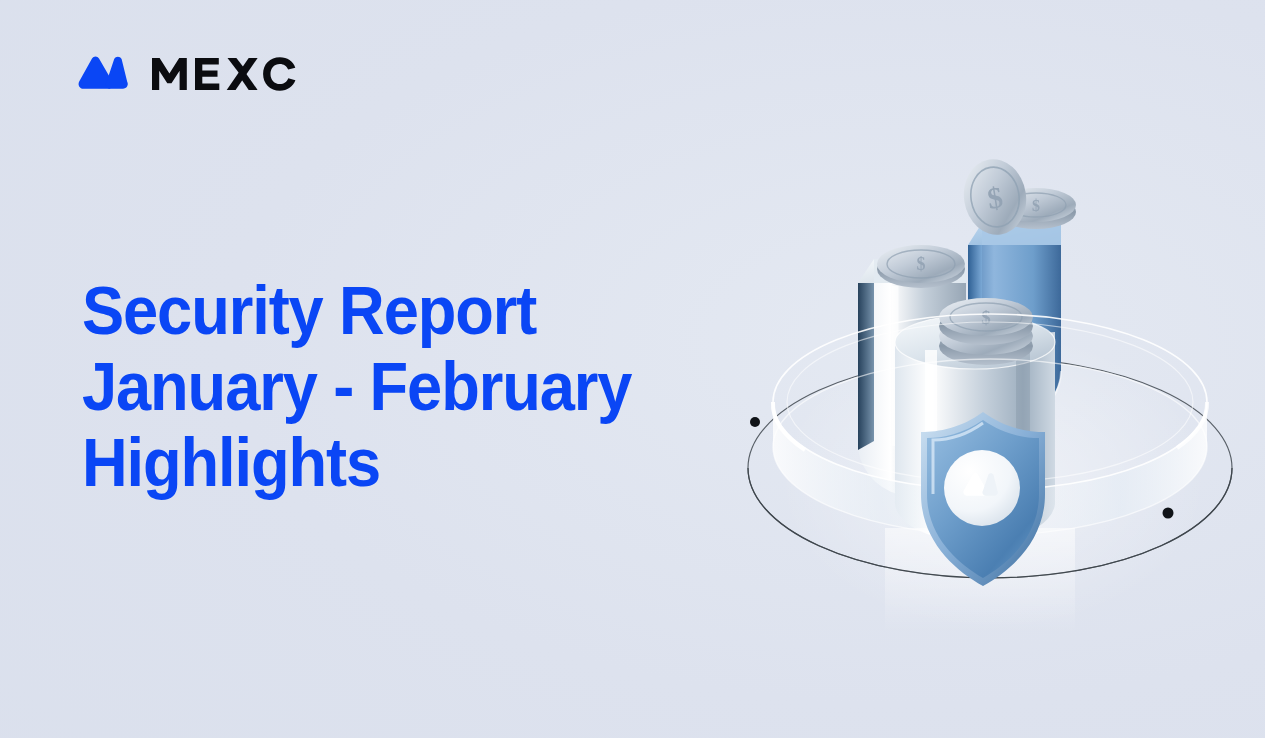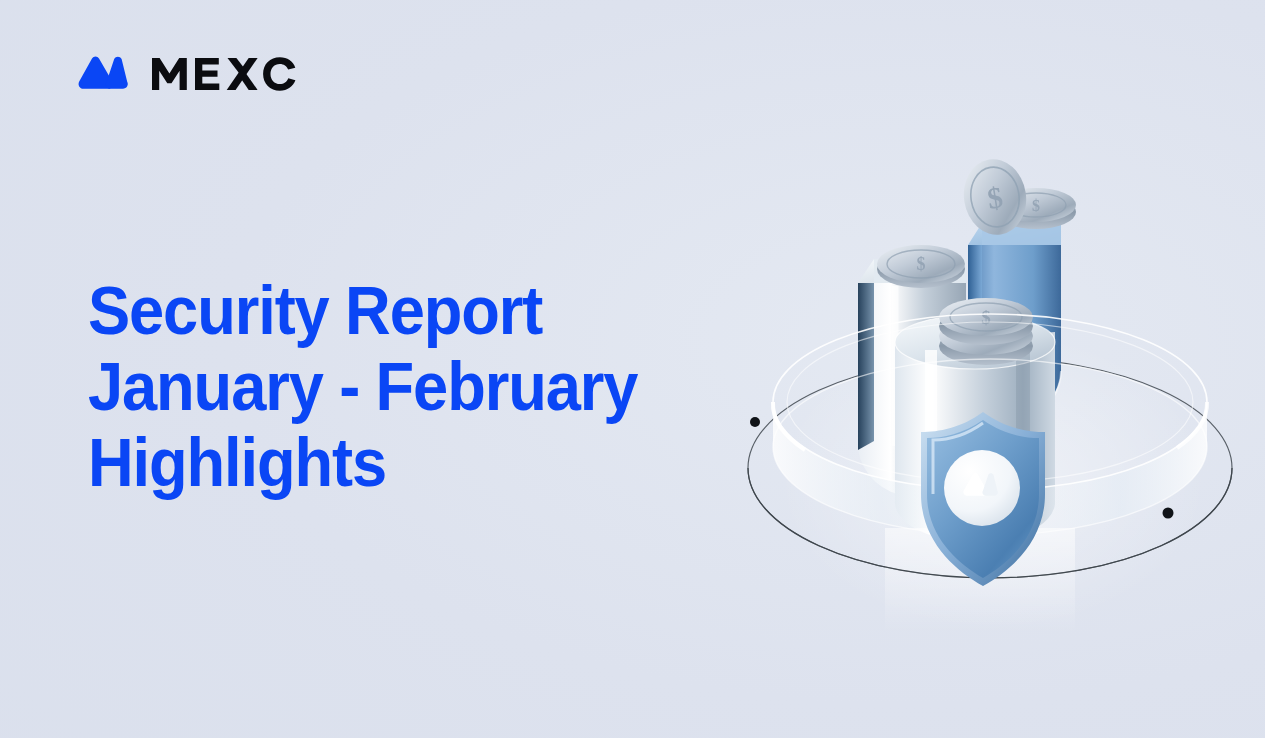--- a/index.html
+++ b/index.html
@@ -29,21 +29,21 @@
     display:flex;
     align-items:center;
     gap:16px;
   }
   .brand-mark { display:block; }
   .brand-word { display:block; }
 
   
   .headline {
     position:absolute;
-    left:88px; top:272px;
+    left:82px; top:272px;
     width:700px;
   }
   .headline-line {
     display:block;
     color:#0a46f5;
     font-size:68px;
     line-height:76px;
     font-weight:700;
     letter-spacing:-1.2px;
     white-space:nowrap;

